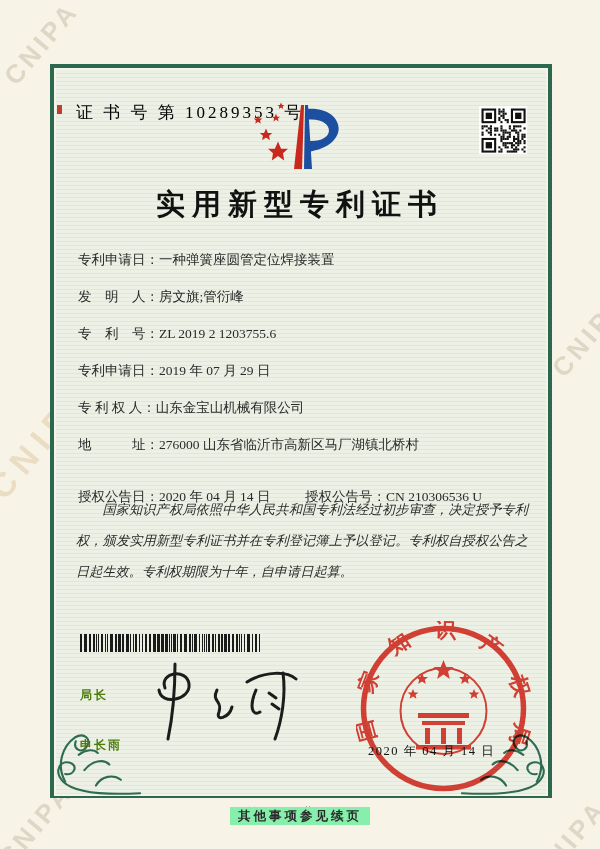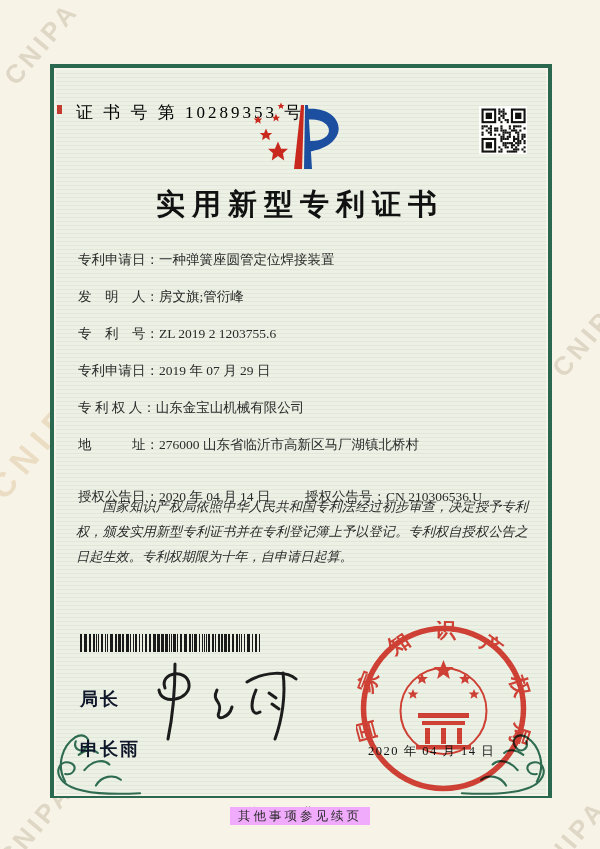--- a/index.html
+++ b/index.html
@@ -40,45 +40,45 @@
   .qr { position:absolute; left:479px; top:106px; z-index:4; background:#fdfdfb; }
   .title {
     position:absolute; left:0; top:185px; width:100%; text-align:center;
     font-size:29px; font-weight:bold; letter-spacing:7px; color:#111;
     z-index:4;
   }
   .field-row { position:absolute; left:78px; font-size:13.5px; color:#2a2a2a; z-index:4; white-space:nowrap; }
   .grant-no-part { position:absolute; left:227px; top:0; }
   .paras {
     position:absolute; left:76px; top:494px; width:452px; z-index:4;
-    font-size:13.2px; line-height:25px; color:#2a2a2a; font-style:italic;
+    font-size:13.2px; line-height:31px; color:#2a2a2a; font-style:italic;
     text-align:justify;
   }
   .paras p { text-indent:2em; }
   .barcode { position:absolute; left:80px; top:634px; z-index:4; }
   .signer {
     position:absolute; left:80px; z-index:5;
-    font-family:"Liberation Sans", sans-serif; font-size:18px;
-    font-weight:600; color:#0f172a; letter-spacing:2px;
+    font-family:"Liberation Sans", sans-serif; font-size:12px;
+    font-weight:600; color:#4d7c0f; letter-spacing:2px;
   }
   .signature { position:absolute; left:135px; top:660px; z-index:5; }
   .seal { position:absolute; left:356px; top:621px; z-index:4; mix-blend-mode:multiply; }
   .seal-date {
     position:absolute; left:368px; top:743px; z-index:5; font-size:12.5px;
     letter-spacing:1.5px; color:#141414; white-space:nowrap;
   }
   .page-num {
     position:absolute; left:0; top:777px; width:100%; text-align:center;
     font-size:11.5px; color:#333; z-index:4; letter-spacing:2px;margin-top:28px;
   }
   .cont-note {
     position:absolute; left:0; top:808px; width:100%; text-align:center;
     font-size:12.5px; color:#2a2a2a; z-index:4; letter-spacing:3px;
   }
-  .cont-note span { background:#f0abfc; padding:2px 8px; }
+  .cont-note span { background:#86efac; padding:2px 8px;font-weight:bold; }
 </style>
 </head>
 <body>
 
 <div class="page">
 
   <div class="wm" style="left:-8px; top:28px;">CNIPA</div>
   <div class="wm gold" style="left:390px; top:250px;">CNIPA</div>
   <div class="wm gold" style="left:-30px; top:420px;">CNIPA</div>
   <div class="wm gold" style="left:40px; top:600px;">CNIPA</div>

